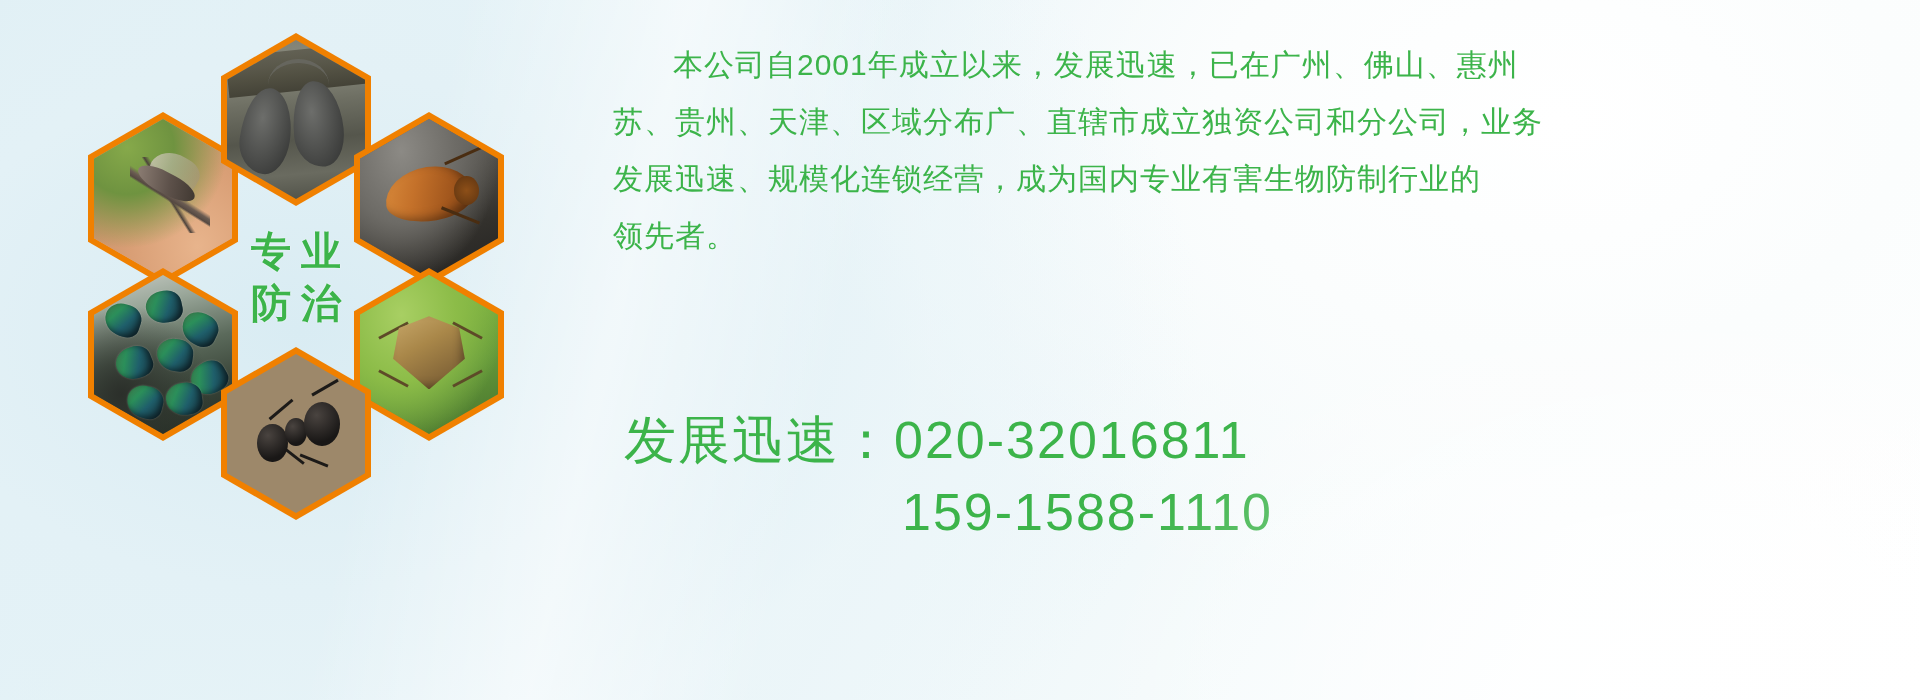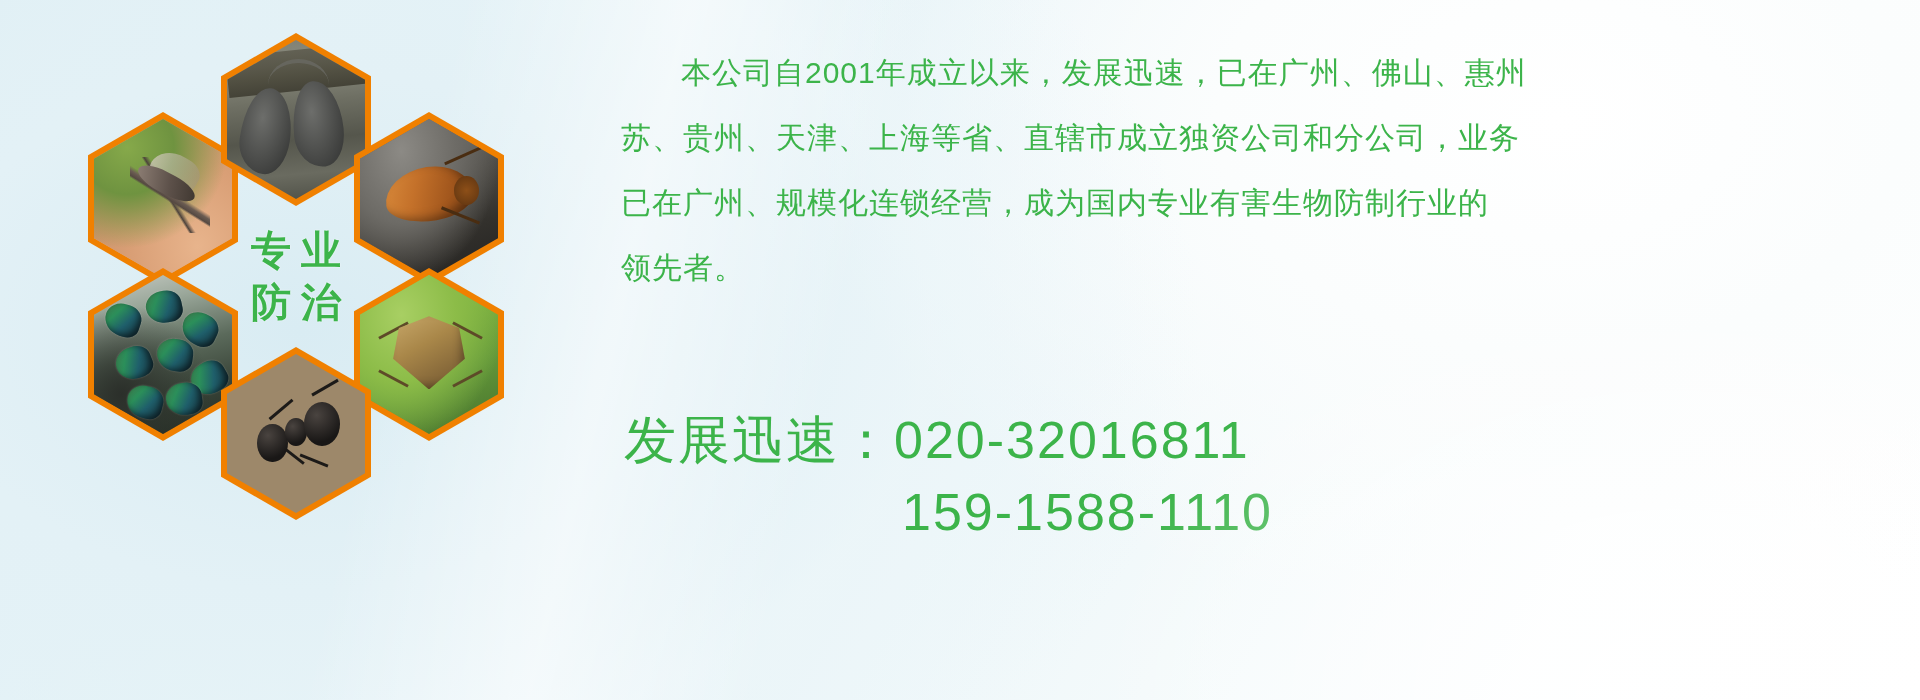--- a/index.html
+++ b/index.html
@@ -36,21 +36,21 @@
     background:#f08000;
   }
   .hex .inner{
     position:absolute;left:6px;top:7px;width:138px;height:159px;
     clip-path:polygon(50% 0%,100% 25%,100% 75%,50% 100%,0% 75%,0% 25%);
     overflow:hidden;
   }
   .hex .art{position:absolute;left:0;top:0;width:100%;height:100%;}
 
   .hex.center{background:transparent;}
-  .hex.center .inner{background:transparent;font-family:Liberation Serif, serif;}
+  .hex.center .inner{background:transparent;}
   .comb-label{
     position:absolute;left:0;top:0;width:100%;height:100%;
     display:flex;flex-direction:column;align-items:center;justify-content:center;
     gap:10px;
   }
   .comb-label span{
     color:#3cb44a;font-size:40px;font-weight:bold;letter-spacing:10px;
     text-indent:10px;line-height:1.05;
     text-shadow:0 0 2px rgba(255,255,255,0.8);
   }
@@ -179,21 +179,21 @@
   .art.stinkbug .g1{left:12%;top:34%;transform:rotate(-28deg);}
   .art.stinkbug .g2{left:12%;top:64%;transform:rotate(28deg);}
   .art.stinkbug .g3{left:66%;top:34%;transform:rotate(28deg);}
   .art.stinkbug .g4{left:66%;top:64%;transform:rotate(-28deg);}
 
   
   .copy{
     position:absolute;left:613px;top:36px;width:1295px;
   }
   .copy p{
-    margin:8px;color:#3cb44a;font-size:30px;line-height:57px;
+    margin:0;color:#3cb44a;font-size:30px;line-height:57px;
     letter-spacing:1px;white-space:nowrap;font-weight:500;
   }
   .copy p.indent{text-indent:60px;}
 
   .contact{
     position:absolute;left:624px;top:404px;width:1296px;
   }
   .contact .line{
     color:#3cb44a;font-size:52px;line-height:72px;font-weight:500;letter-spacing:2px;
     white-space:nowrap;
@@ -286,22 +286,22 @@
             <div class="seg2"></div>
             <div class="seg3"></div>
         </div>
       </div>
     </div>
 
   </div>
 
   <div class="copy">
     <p class="indent">本公司自2001年成立以来，发展迅速，已在广州、佛山、惠州</p>
-    <p>苏、贵州、天津、上海等省、直辖市成立独资公司和分公司，业务</p>
-    <p>已在广州、规模化连锁经营，成为国内专业有害生物防制行业的</p>
+    <p>苏、贵州、天津、区域分布广、直辖市成立独资公司和分公司，业务</p>
+    <p>发展迅速、规模化连锁经营，成为国内专业有害生物防制行业的</p>
     <p>领先者。</p>
   </div>
 
   <div class="contact">
     <div class="line"><span>发展迅速：</span><span>020-32016811</span></div>
     <div class="line second">159-1588-1110</div>
   </div>
 
 </div>
 

